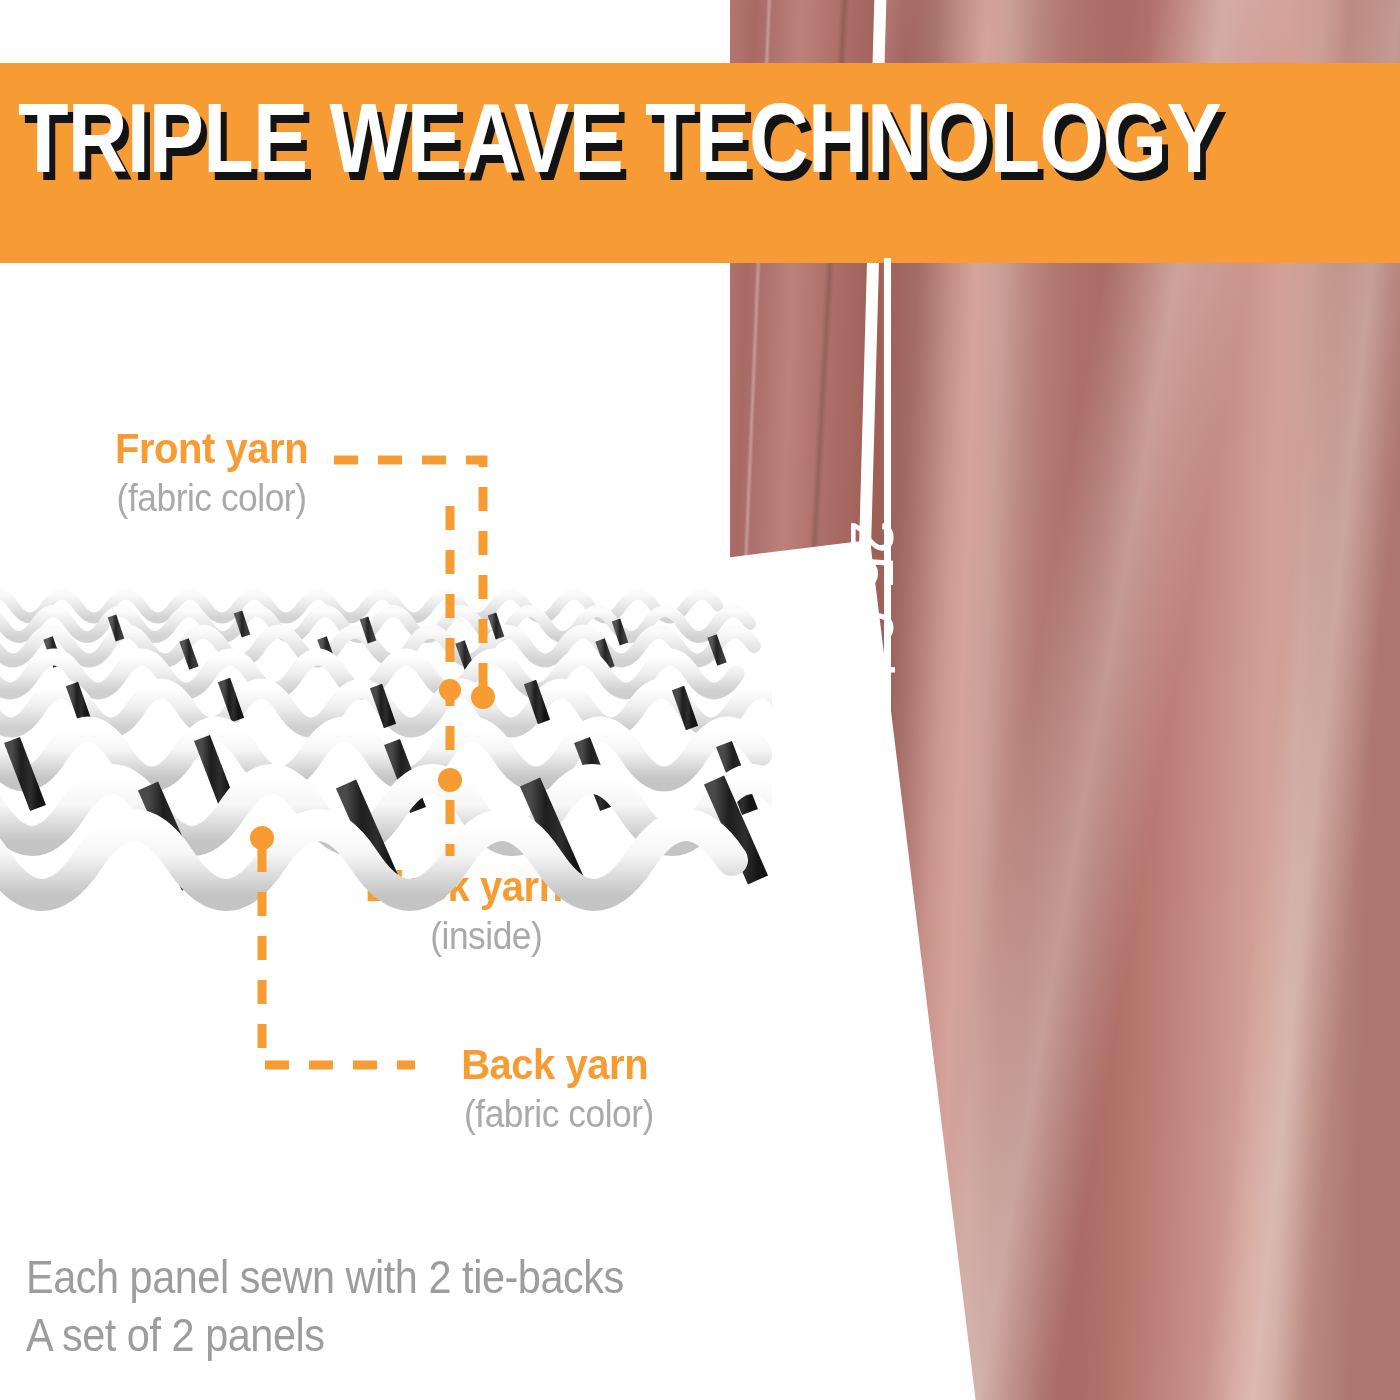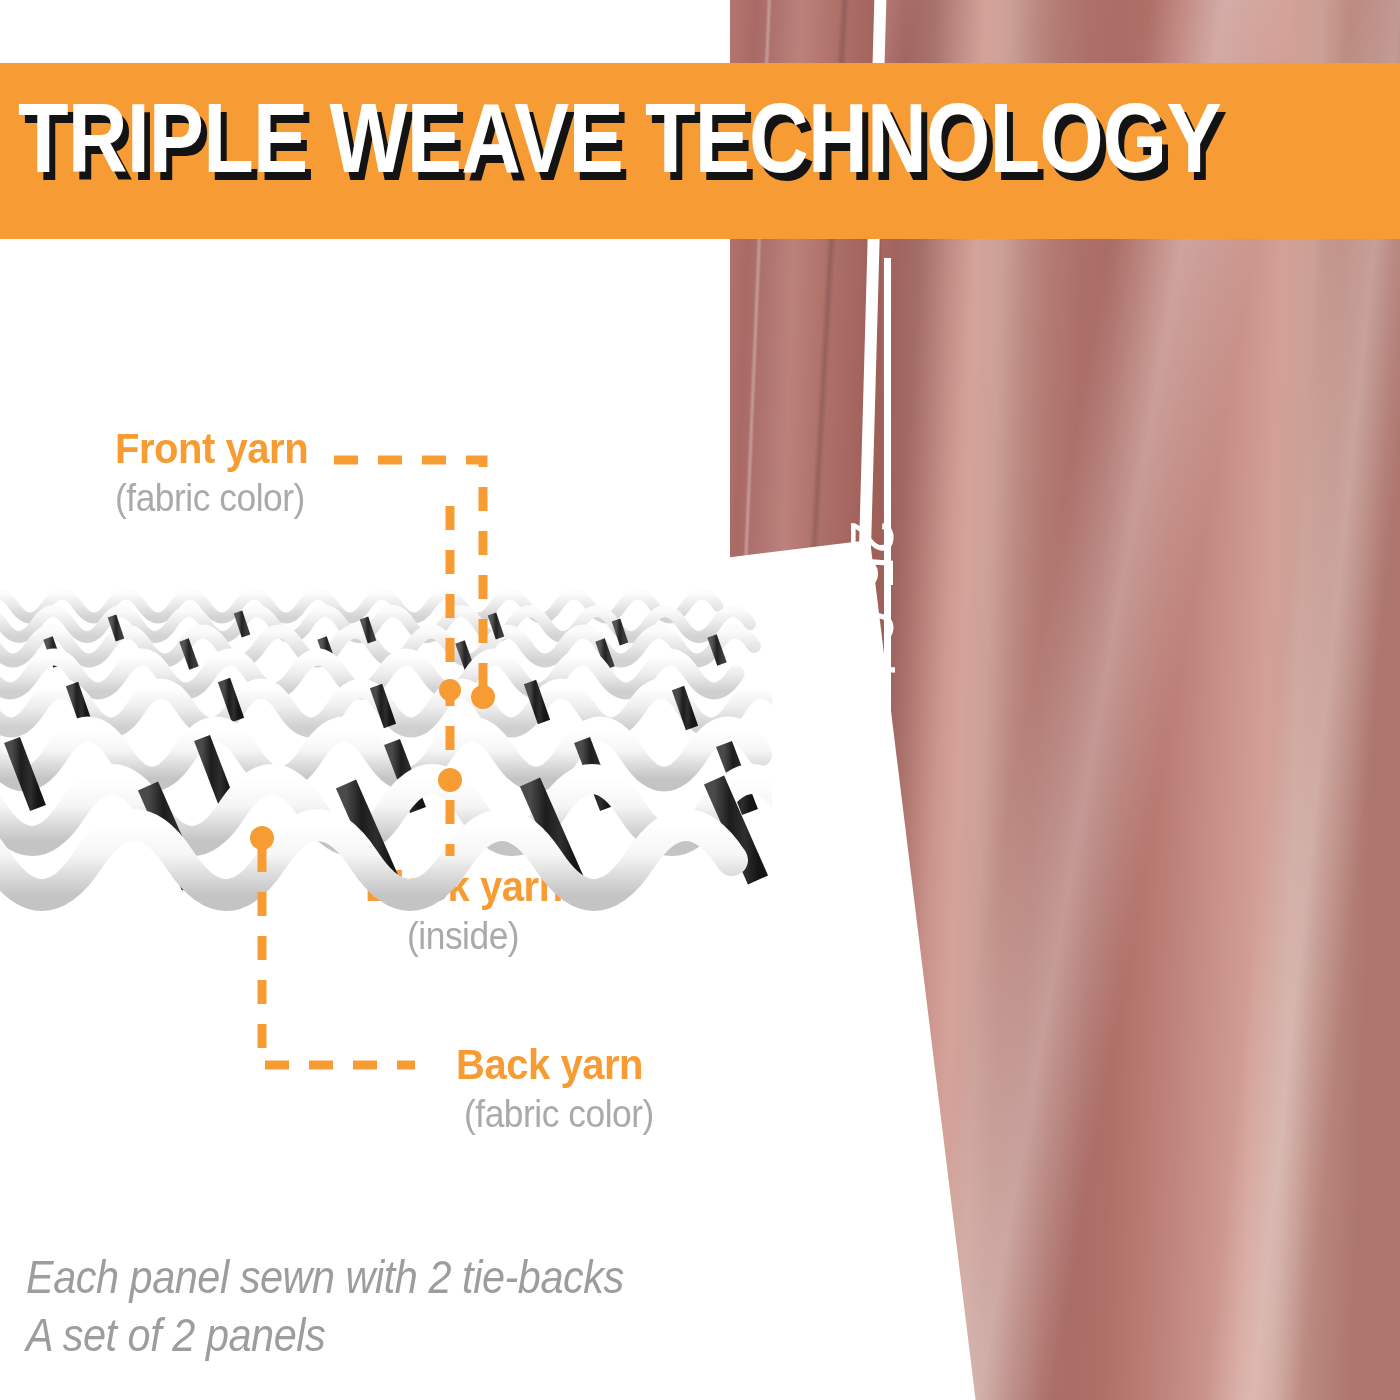--- a/index.html
+++ b/index.html
@@ -84,21 +84,21 @@
     background:#ffffff;
     transform:rotate(-7deg); transform-origin:top right;
   }
   .photo .wedge2 {
     position:absolute; left:-200px; bottom:0; width:300px; height:480px;
     background:#ffffff;
   }
 
   
   .banner {
-    position:absolute; left:0; top:63px; width:1400px; height:176px;
+    position:absolute; left:0; top:63px; width:1400px; height:200px;
     background:#f79b34;
     z-index:5;
   }
   .banner-title {
     position:absolute; left:18px; top:22px;
     font-family:"Liberation Sans", sans-serif;
     font-weight:700;
     font-size:98px;
     line-height:106px;
     letter-spacing:-1px;
@@ -131,21 +131,21 @@
     letter-spacing:1px;
     white-space:nowrap;
     z-index:8;
   }
 
   
   .weave { position:absolute; left:-48px; top:488px; width:820px; height:430px; z-index:2; }
 
   
   .callouts { position:absolute; inset:0; z-index:6; }
-  .cl { position:absolute; white-space:nowrap; }
+  .cl { position:absolute; white-space:nowrap;text-align:center; }
   .cl .hd {
     font-family:"Liberation Sans", sans-serif;
     font-weight:700;
     font-size:43px;
     color:#f79b33;
     letter-spacing:-0.5px;
     transform:scaleX(0.93);
     transform-origin:left center;
     display:block;
   }
@@ -159,21 +159,21 @@
     transform-origin:left center;
     display:block;
     margin-top:4px;
   }
 
   #front-callout { left:115px; top:424px; }
   #black-callout { left:365px; top:862px; }
   #back-callout  { left:413px; top:1040px;margin-left:43px; }
 
   
-  .footnotes { position:absolute; left:26px; top:1248px; z-index:6;font-style:italic; }
+  .footnotes { position:absolute; left:26px; top:1248px; z-index:6; }
   .footnotes div {
     font-family:"Liberation Sans", sans-serif;
     font-size:46px;
     line-height:58px;
     color:#9d9d9d;
     letter-spacing:-0.5px;
     transform:scaleX(0.90);
     transform-origin:left center;
     white-space:nowrap;
   }

